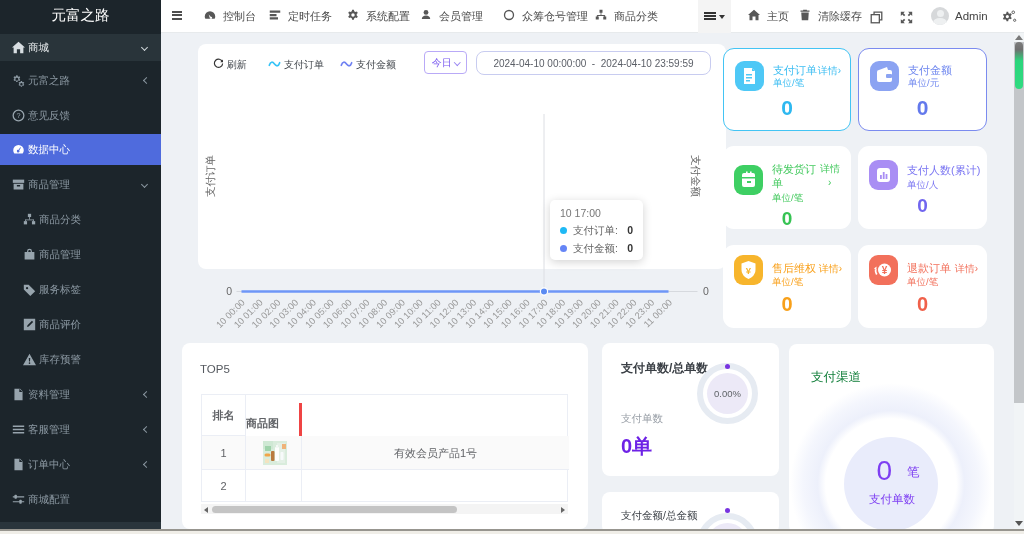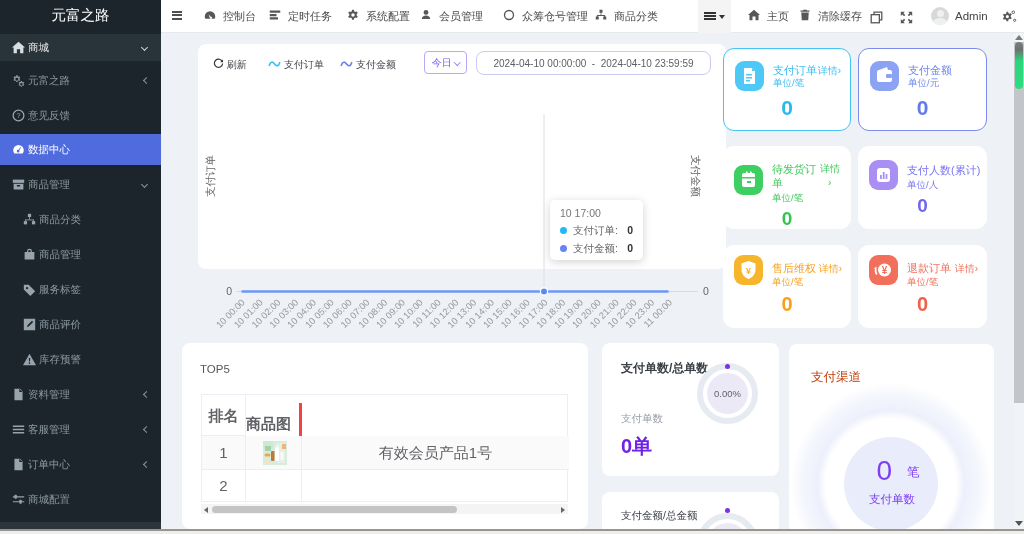--- a/index.html
+++ b/index.html
@@ -385,21 +385,21 @@
       </svg>
   </div>
   <div class="stitle" style="top:16px;color:#f2705b;">退款订单</div>
   <div class="sdet" style="right:9px;top:17px;color:#f2705b;">详情›</div>
   <div class="sunit" style="top:31px;color:#f2705b;">单位/笔</div>
   <div class="sval" style="top:48px;color:#f0604a;">0</div>
 </div>
 
 <div class="card" style="left:182px;top:343px;width:406px;height:186px;">
   <div class="abs" style="left:18px;top:20px;font-size:11.5px;color:#55595f;">TOP5</div>
-  <div class="abs" style="left:19px;top:51px;width:367px;height:108px;border:1px solid #ebeef5;font-size:15px;color:#606266;">
+  <div class="abs" style="left:19px;top:51px;width:367px;height:108px;border:1px solid #ebeef5;font-size:11px;color:#606266;">
     <div class="abs" style="left:0;top:0;width:44px;height:41px;border-right:1px solid #ebeef5;border-bottom:1px solid #ebeef5;line-height:41px;text-align:center;font-weight:bold;">排名</div>
     <div class="abs" style="left:44px;top:8px;width:56px;height:41px;border-right:3px solid #ef4444;border-bottom:1px solid #ebeef5;line-height:41px;font-weight:bold;">商品图</div>
     <div class="abs" style="left:0;top:41px;width:44px;height:34px;background:#fafafa;border-right:1px solid #ebeef5;border-bottom:1px solid #ebeef5;line-height:34px;text-align:center;">1</div>
     <div class="abs" style="left:44px;top:41px;width:56px;height:34px;background:#fafafa;border-right:1px solid #ebeef5;border-bottom:1px solid #ebeef5;"></div>
     <div class="abs" style="left:100px;top:41px;width:267px;height:34px;background:#fafafa;border-bottom:1px solid #ebeef5;line-height:34px;text-align:center;">有效会员产品1号</div>
     <div class="abs" style="left:0;top:75px;width:44px;height:32px;border-right:1px solid #ebeef5;line-height:32px;text-align:center;">2</div>
     <div class="abs" style="left:44px;top:75px;width:56px;height:32px;border-right:1px solid #ebeef5;"></div>
 
     <svg class="abs" style="left:61px;top:46px;" width="24" height="24" viewBox="0 0 24 24">
       <rect width="24" height="24" fill="#d9ecdc"></rect>
@@ -436,21 +436,21 @@
   <div class="abs" style="left:123px;top:16px;width:5px;height:5px;border-radius:50%;background:#7733e0;"></div>
   <div class="abs" style="left:95px;top:21px;width:61px;height:21px;overflow:hidden;">
       <div style="width:61px;height:61px;border-radius:50%;border:6px solid #e6ebf2;"></div>
     </div>
   <div class="abs" style="left:105px;top:31px;width:41px;height:11px;overflow:hidden;">
       <div style="width:41px;height:41px;border-radius:50%;background:#ece9f7;"></div>
     </div>
 </div>
 
 <div class="card" style="left:789px;top:344px;width:205px;height:190px;overflow:hidden;">
-  <div class="abs" style="left:22px;top:25px;font-size:12.5px;color:#c2410c;">支付渠道</div>
+  <div class="abs" style="left:22px;top:25px;font-size:12.5px;color:#15803d;">支付渠道</div>
   <div class="abs" style="left:0px;top:38px;width:204px;height:204px;border-radius:50%;background:radial-gradient(circle closest-side, rgba(238,241,251,0) 64%, #edf0fb 72%, #f4f6fd 86%, #ffffff 99%);"></div>
   <div class="abs" style="left:55px;top:93px;width:94px;height:94px;border-radius:50%;background:#e9ecfb;"></div>
   <div class="abs" style="left:63px;top:111px;width:40px;height:34px;text-align:right;font-size:28px;color:#7e3ff2;">0</div>
   <div class="abs" style="left:118px;top:120px;font-size:12.5px;color:#7e3ff2;">笔</div>
   <div class="abs" style="left:80px;top:148px;font-size:11.5px;color:#7e3ff2;">支付单数</div>
 </div>
 
 <div class="abs" style="left:1014px;top:33px;width:10px;height:501px;background:#f1f4f6;z-index:7;" id="vscroll">
   <div class="abs" style="left:0;top:9px;width:10px;height:361px;background:#c3c6c9;"></div>
   <div class="abs" style="left:1px;top:9px;width:8px;height:47px;border-radius:4px;background:linear-gradient(#7d7d7d,#6f6f6f 16%,#2bd57c 40%,#30db81);"></div>

